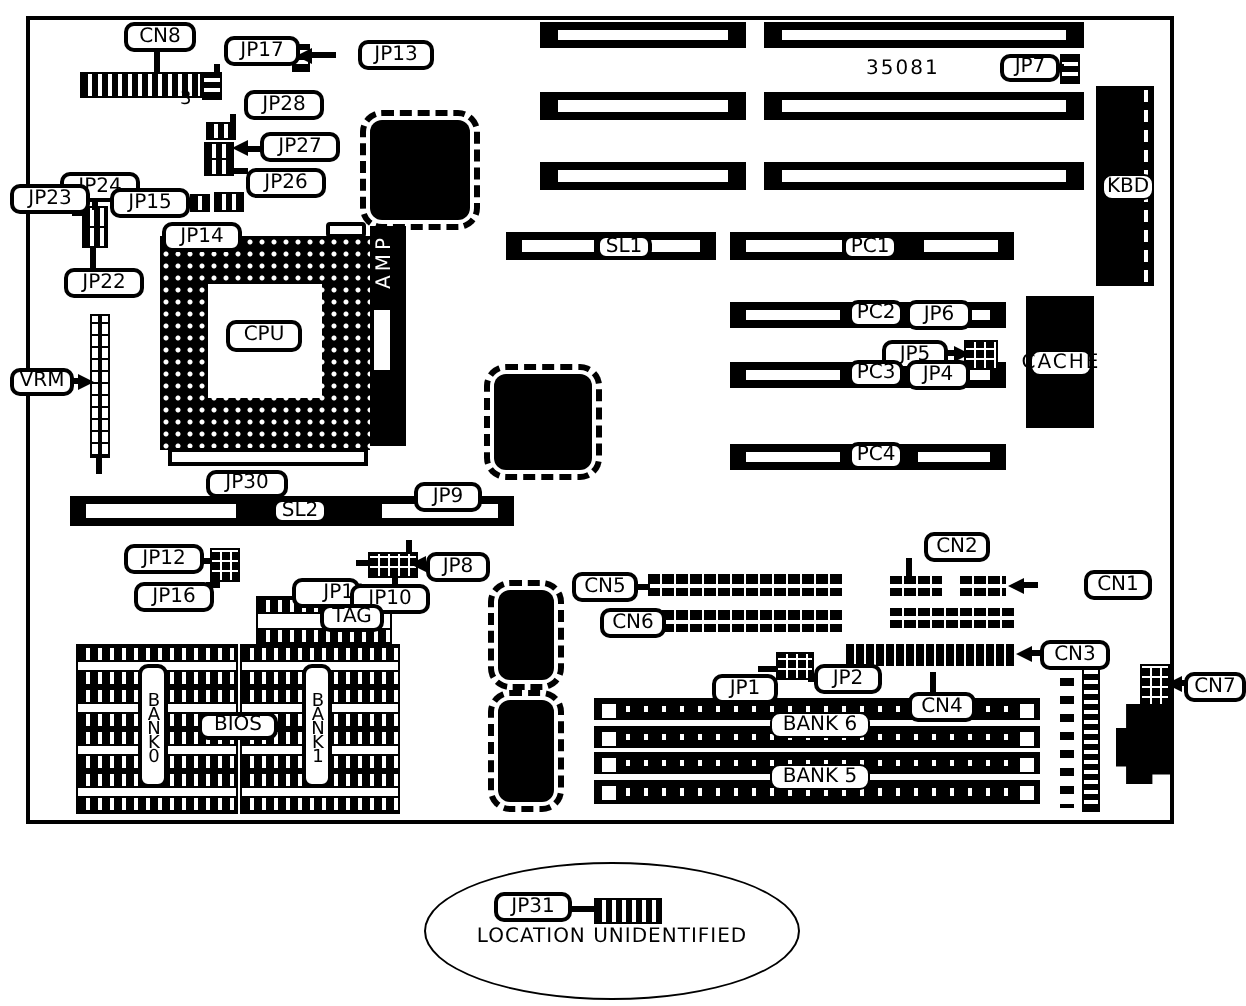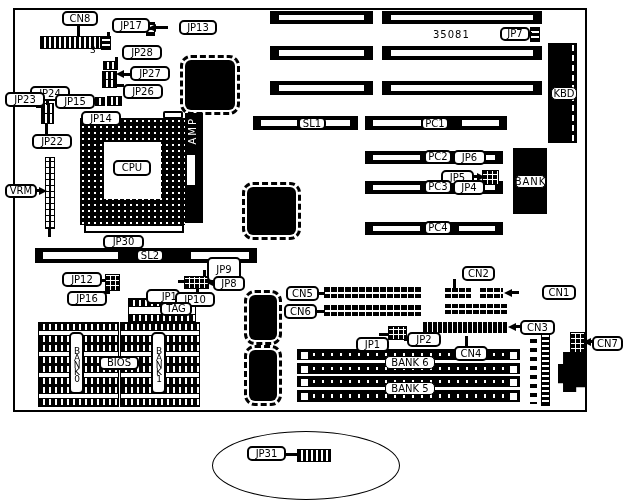--- a/index.html
+++ b/index.html
@@ -196,50 +196,51 @@
   <div class="lbl" style="left:30px;top:86px;width:40px;height:15px;">JP24</div>
   <div class="lbl" style="left:5px;top:92px;width:40px;height:15px;">JP23</div>
   <div class="lbl" style="left:55px;top:94px;width:40px;height:15px;">JP15</div>
   <div class="lbl" style="left:32px;top:134px;width:40px;height:15px;">JP22</div>
   <div class="lbl" style="left:81px;top:111px;width:40px;height:15px;">JP14</div>
   <div class="lbl" style="left:5px;top:184px;width:32px;height:14px;">VRM</div>
   <div class="lbl" style="left:73px;top:235px;width:41px;height:14px;margin-left:30px;">JP30</div>
   <div class="lbl" style="left:136px;top:249px;width:28px;height:13px;">SL2</div>
   <div class="lbl" style="left:62px;top:272px;width:40px;height:15px;">JP12</div>
   <div class="lbl" style="left:67px;top:291px;width:40px;height:15px;">JP16</div>
-  <div class="lbl" style="left:207px;top:257px;width:34px;height:25px;">JP9</div>
+  <div class="lbl" style="left:207px;top:241px;width:34px;height:15px;">JP9</div>
   <div class="lbl" style="left:146px;top:289px;width:34px;height:15px;padding-left:20px;">JP11</div>
   <div class="lbl" style="left:213px;top:276px;width:32px;height:15px;">JP8</div>
   <div class="lbl" style="left:175px;top:292px;width:40px;height:15px;">JP10</div>
   <div class="lbl" style="left:150px;top:302px;width:32px;height:14px;margin-left:10px;">TAG</div>
   <div class="lbl" style="left:99px;top:356px;width:40px;height:14px;">BIOS</div>
   <div class="lbl vlbl" style="left:69px;top:332px;width:15px;height:62px;font-size:9px;">BANK0</div>
   <div class="lbl vlbl" style="left:151px;top:332px;width:15px;height:62px;font-size:9px;">BANK1</div>
   <div class="lbl" style="left:298px;top:117px;width:28px;height:13px;">SL1</div>
   <div class="lbl" style="left:421px;top:117px;width:28px;height:13px;">PC1</div>
   <div class="lbl" style="left:424px;top:150px;width:28px;height:14px;">PC2</div>
   <div class="lbl" style="left:453px;top:150px;width:33px;height:15px;">JP6</div>
   <div class="lbl" style="left:441px;top:170px;width:33px;height:15px;">JP5</div>
   <div class="lbl" style="left:424px;top:180px;width:28px;height:14px;">PC3</div>
   <div class="lbl" style="left:453px;top:180px;width:32px;height:15px;">JP4</div>
   <div class="lbl" style="left:424px;top:221px;width:28px;height:14px;">PC4</div>
   <div class="lbl" style="left:500px;top:27px;width:30px;height:14px;">JP7</div>
   <div class="txt" style="left:433px;top:30px;letter-spacing:1px;">35081</div>
   <div class="txt" style="left:90px;top:46px;font-size:9px;">3</div>
   <div class="lbl" style="left:551px;top:87px;width:26px;height:13px;border-width:1px;">KBD</div>
-  <div class="lbl" style="left:515px;top:175px;width:31px;height:13px;border-width:1px;letter-spacing:1px;">BANK</div>
+  <div class="lbl" style="left:515px;top:175px;width:31px;height:13px;border-width:1px;letter-spacing:1px;">CACHE</div>
   <div class="lbl" style="left:286px;top:286px;width:33px;height:15px;">CN5</div>
-  <div class="lbl" style="left:284px;top:304px;width:33px;height:15px;">CN6</div>
+  <div class="lbl" style="left:300px;top:304px;width:33px;height:15px;">CN6</div>
   <div class="lbl" style="left:462px;top:266px;width:33px;height:15px;">CN2</div>
   <div class="lbl" style="left:542px;top:285px;width:34px;height:15px;">CN1</div>
   <div class="lbl" style="left:520px;top:320px;width:35px;height:15px;">CN3</div>
   <div class="lbl" style="left:454px;top:346px;width:34px;height:15px;">CN4</div>
   <div class="lbl" style="left:356px;top:337px;width:33px;height:15px;">JP1</div>
   <div class="lbl" style="left:407px;top:332px;width:34px;height:15px;">JP2</div>
   <div class="lbl" style="left:592px;top:336px;width:31px;height:15px;">CN7</div>
   <div class="lbl" style="left:385px;top:356px;width:50px;height:13px;border-width:1px;">BANK 6</div>
   <div class="lbl" style="left:385px;top:382px;width:50px;height:13px;border-width:1px;">BANK 5</div>
 
   <div class="abs" style="left:212px;top:431px;width:188px;height:69px;border:1px solid #000;border-radius:50%;"></div>
   <div class="lbl" style="left:247px;top:446px;width:39px;height:15px;">JP31</div>
   <div class="jmpH" style="left:297px;top:449px;width:32px;height:11px;"></div>
+  <div class="txt" style="left:212px;top:464px;width:188px;text-align:center;letter-spacing:0.5px;">LOCATION UNIDENTIFIED</div>
 
 </div>
 
 </body></html>

